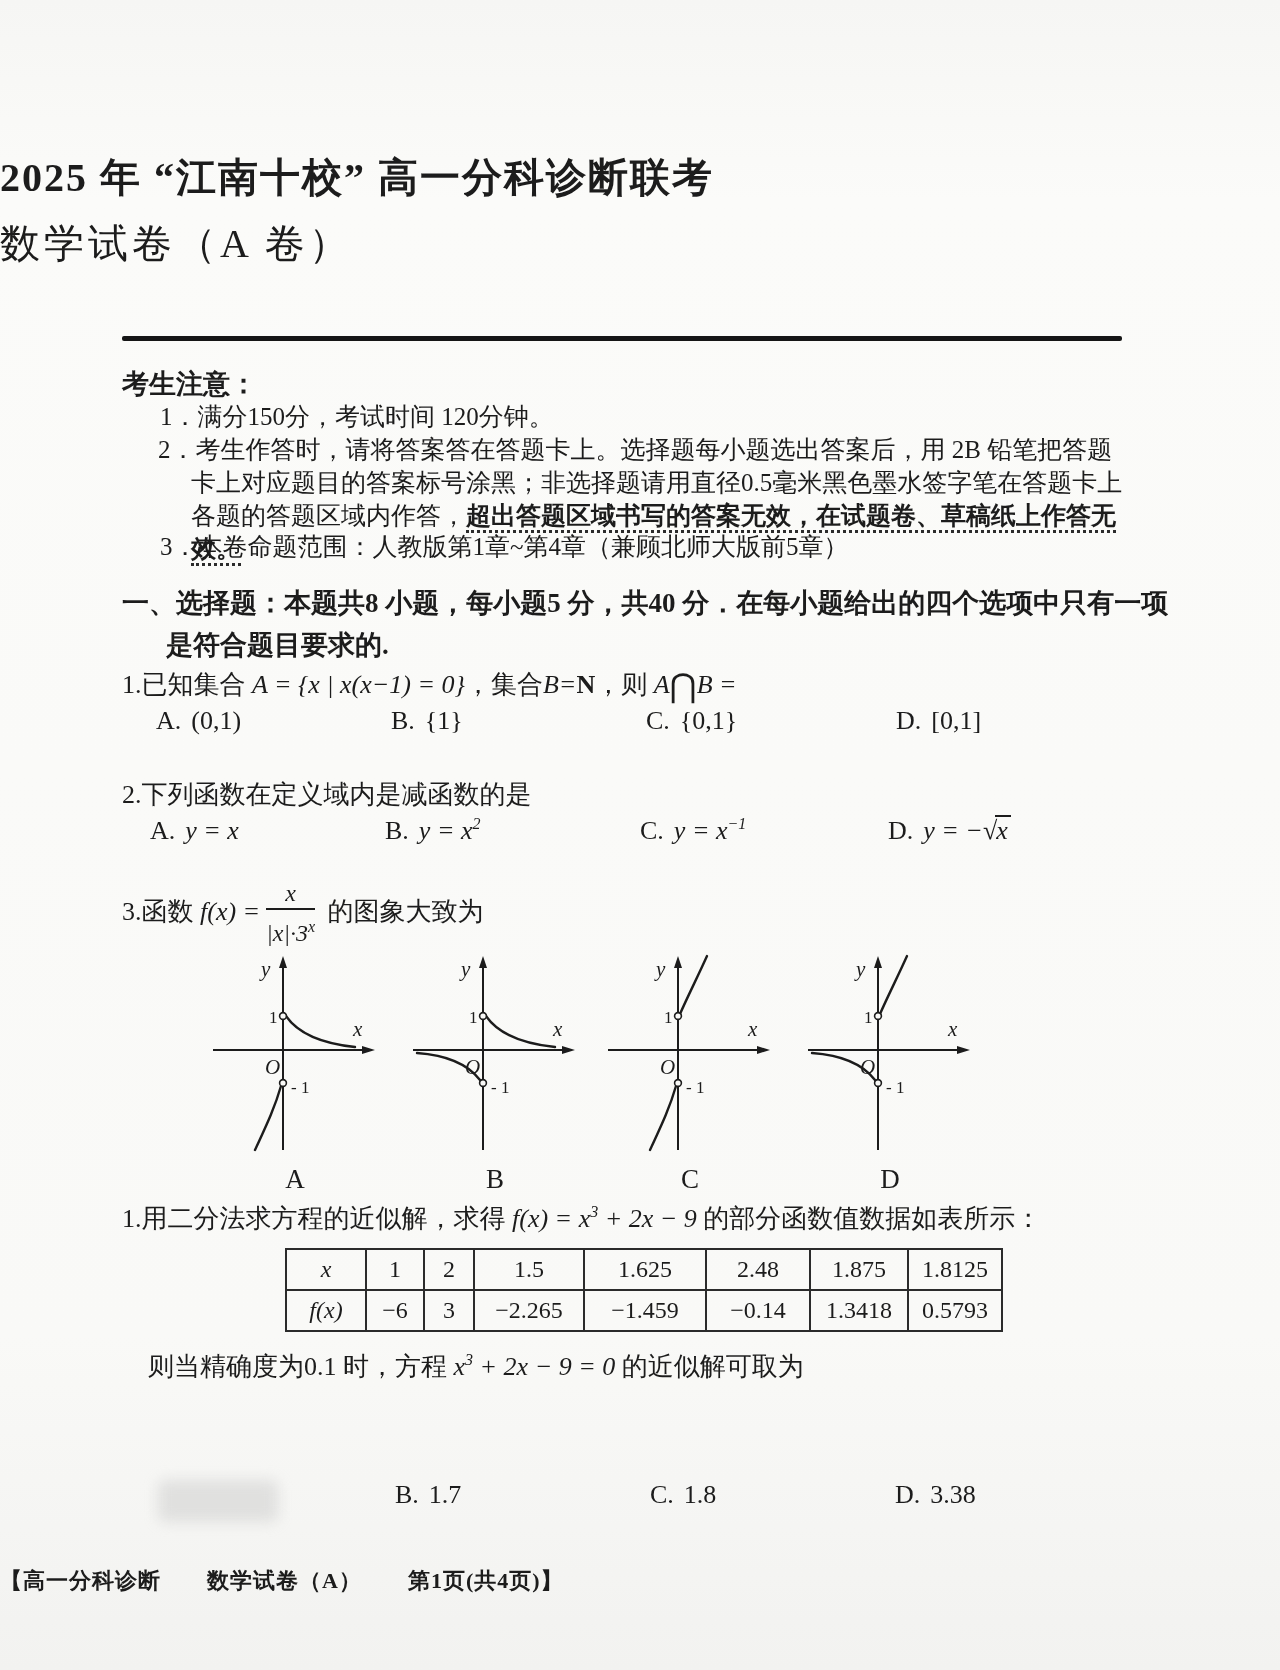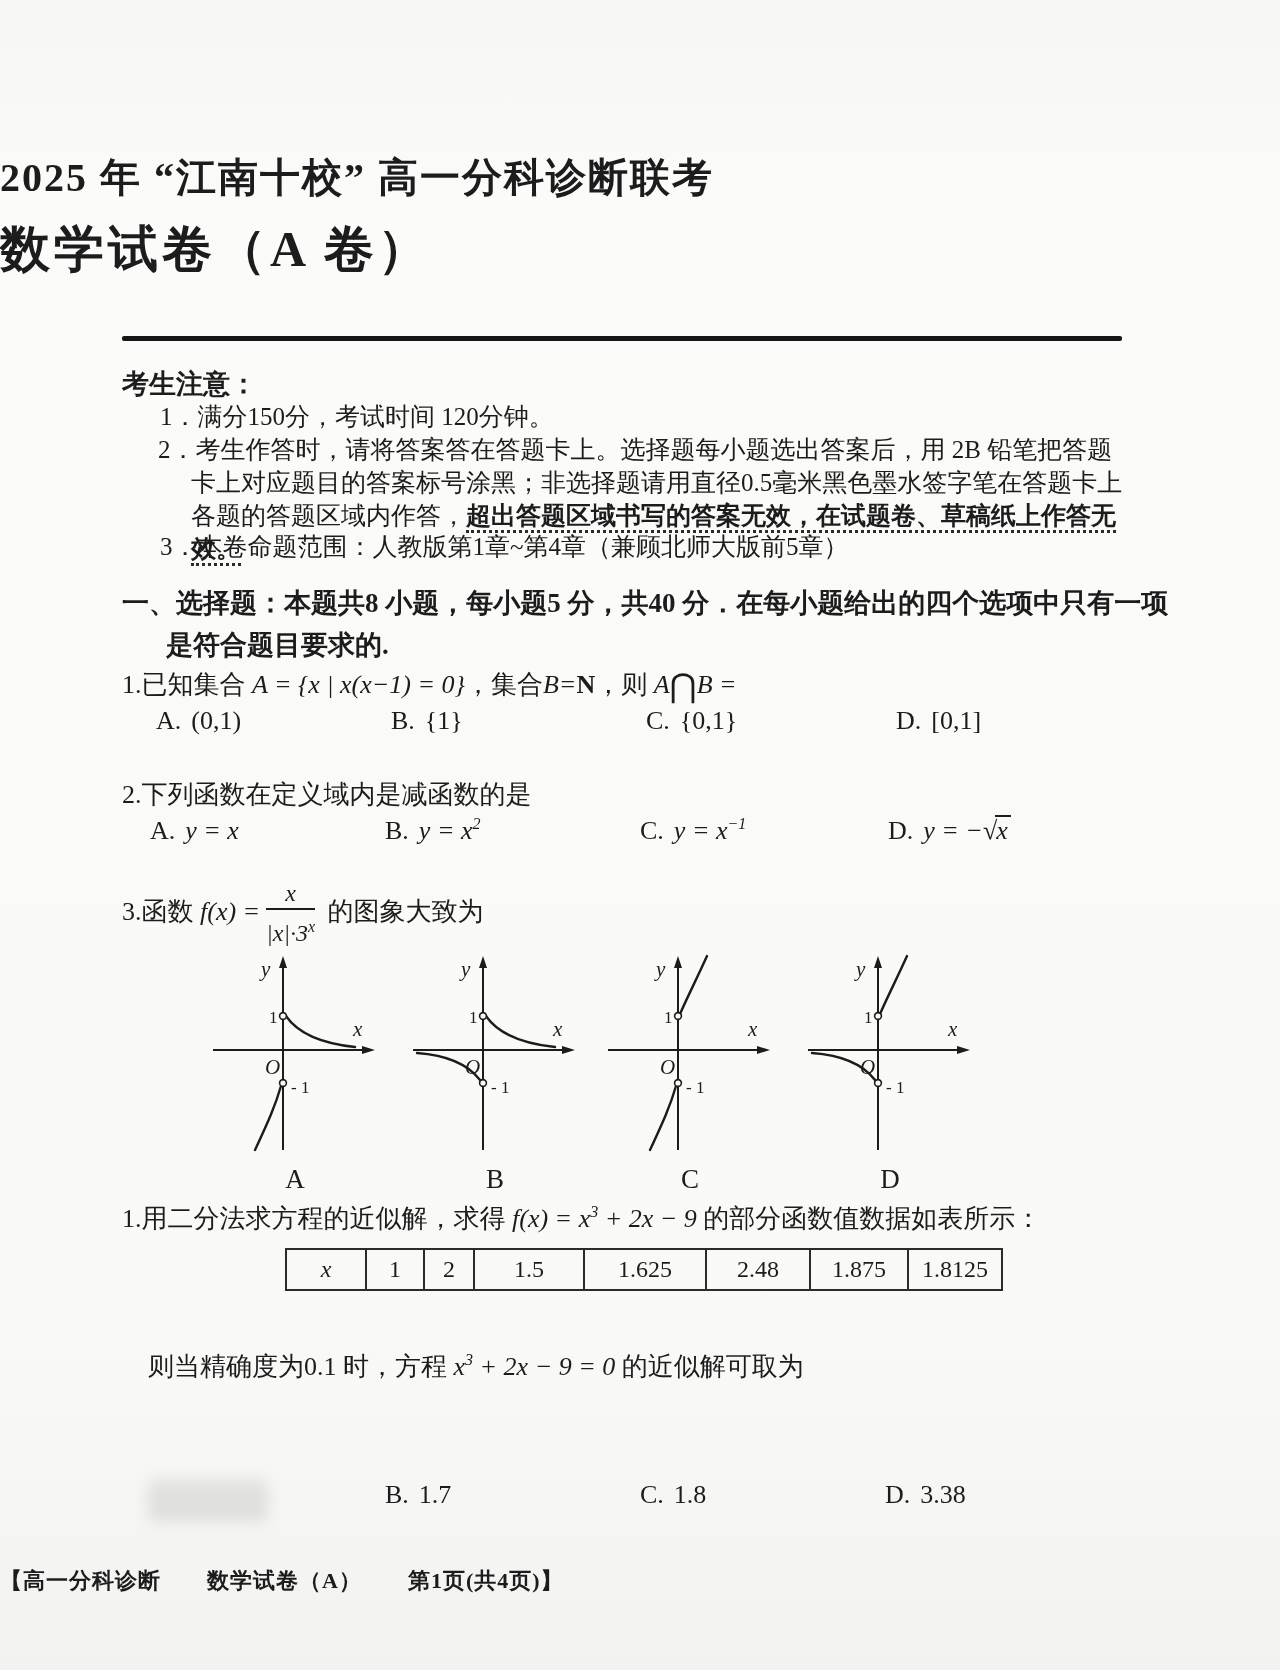--- a/index.html
+++ b/index.html
@@ -7,21 +7,21 @@
     width:1280px;height:1670px;
     background:linear-gradient(180deg,#f6f6f4 0%,#fbfbf9 12%,#f9f9f7 80%,#f2f2f0 100%);
     font-family:"Liberation Serif","DejaVu Serif",serif;
     color:#1c1c1c;
     position:relative;
     overflow:hidden;
   }
   .abs{position:absolute;}
   .center{left:0;width:1280px;text-align:left;}
   .page-title{font-size:40px;font-weight:700;letter-spacing:2px;}
-  .page-subtitle{font-size:50px;font-weight:700;letter-spacing:4px;}
+  .page-subtitle{font-size:40px;font-weight:400;letter-spacing:4px;}
   .rule{background:#161616;height:5px;border-radius:2px;}
   .notice-h{font-size:27px;font-weight:700;text-align:center;}
   .body-text{font-size:25px;line-height:33px;}
   .hang{padding-left:33px;text-indent:-33px;}
   .notice-em{font-weight:700;border-bottom:3px dotted #2c2c2c;padding-bottom:1px;}
   .sec-h{font-size:27px;font-weight:700;line-height:42px;padding-left:44px;text-indent:-44px;}
   .stem{font-size:26px;line-height:34px;}
   .math{font-style:italic;}
   .bold-set{font-weight:700;font-style:normal;}
   .cap{font-style:normal;font-size:33px;vertical-align:-4px;line-height:0;}
@@ -167,25 +167,35 @@
       <tr>
     <td style="width:66px" class="math">x</td>
     <td style="width:44px">1</td>
     <td style="width:36px">2</td>
     <td style="width:96px">1.5</td>
     <td style="width:108px">1.625</td>
     <td style="width:90px">2.48</td>
     <td style="width:84px">1.875</td>
     <td style="width:80px">1.8125</td>
   </tr>
+  <tr>
+    <td class="math">f(x)</td>
+    <td>−6</td>
+    <td>3</td>
+    <td>−2.265</td>
+    <td>−1.459</td>
+    <td>−0.14</td>
+    <td>1.3418</td>
+    <td>0.5793</td>
+  </tr>
 </tbody>
   </table>
 
 <div class="abs stem" style="top:1343px;left:148px"><span>则当精确度为0.1 时，方程 </span><span class="math">x</span><sup class="msup">3</sup><span class="math"> + 2x − 9 = 0</span><span> 的近似解可取为</span></div>
 
-<div class="abs opt-row" style="top:1480px;left:0;width:1084px">
+<div class="abs opt-row" style="top:1480px;left:10px;width:1084px">
   <div class="smudge" style="position:absolute;left:148px;top:0"></div>
   <div class="opt" style="left:385px"><span class="opt-key">B.</span><span>1.7</span></div>
   <div class="opt" style="left:640px"><span class="opt-key">C.</span><span>1.8</span></div>
   <div class="opt" style="left:885px"><span class="opt-key">D.</span><span>3.38</span></div>
 </div>
 
 <div class="abs center footer" style="top:1566px">【高一分科诊断　　数学试卷（A）　　第1页(共4页)】</div>
 
 </body></html>

